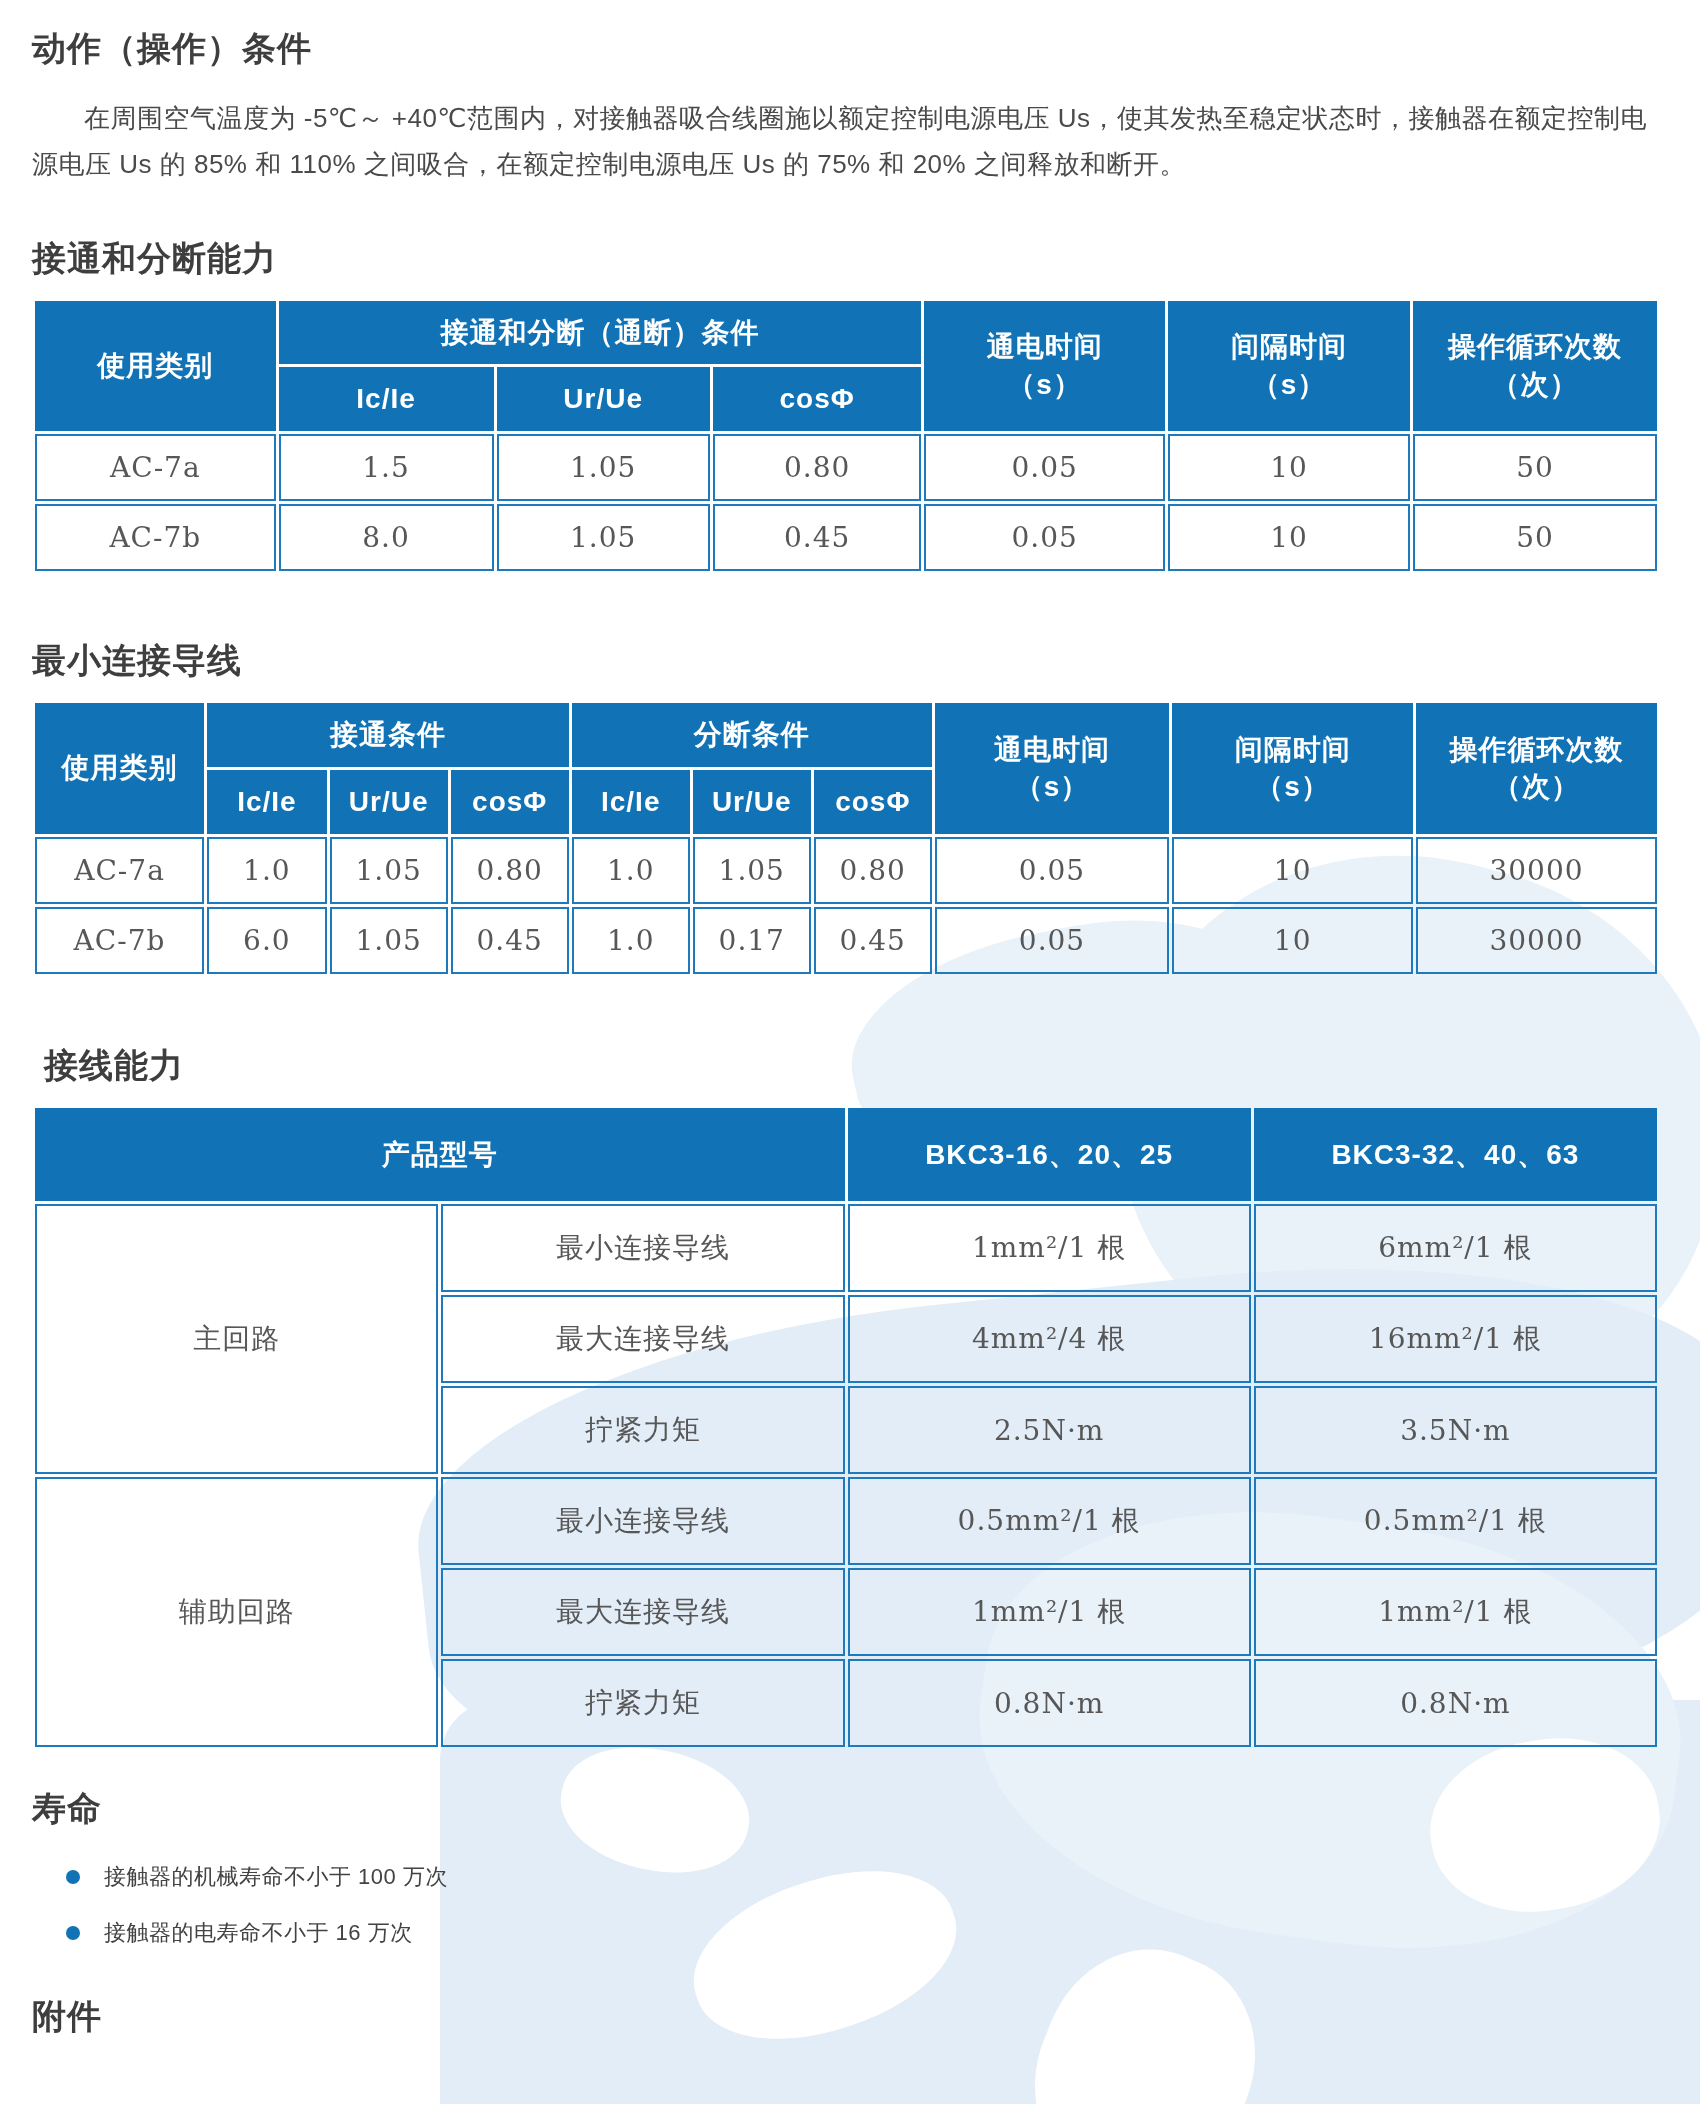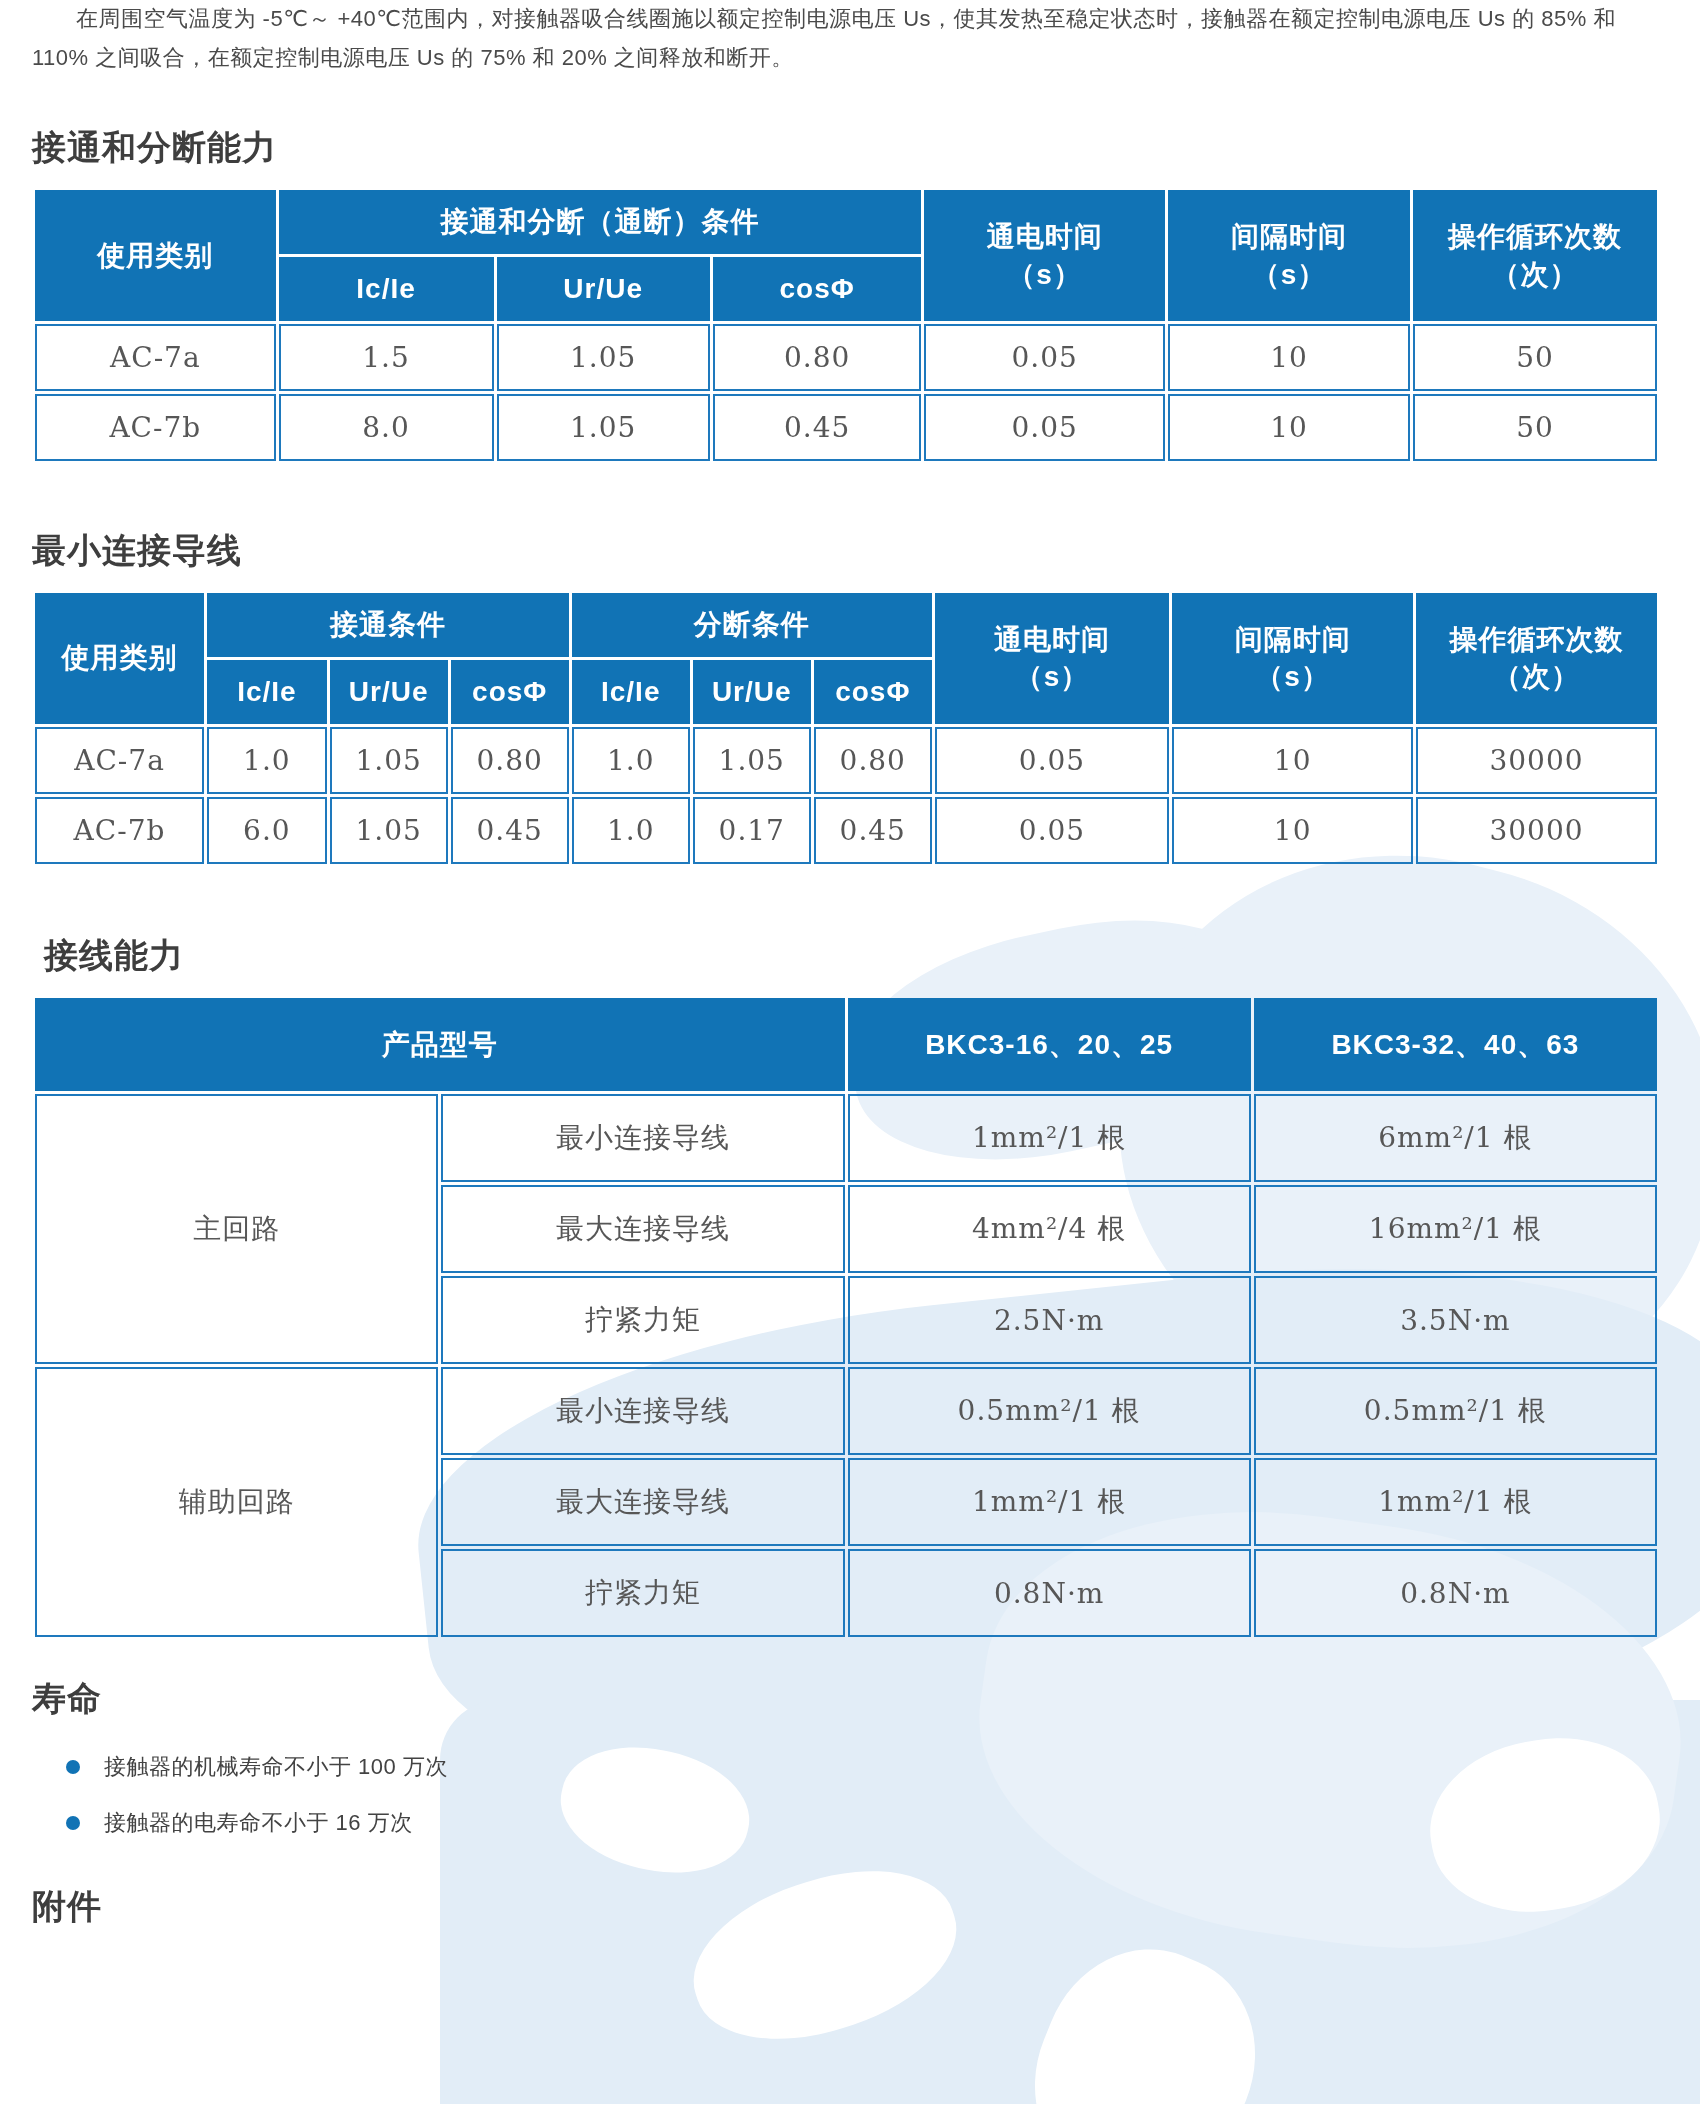--- a/index.html
+++ b/index.html
@@ -22,21 +22,21 @@
     font-size:34px;font-weight:700;color:#3e3e3e;
     letter-spacing:1px;
   }
   .h1{margin:26px 0 24px 0;}
   .h-t1{margin:48px 0 16px 0;}
   .h-t2{margin:64px 0 16px 0;}
   .h-t3{margin:66px 0 16px 12px;}
   .h-life{margin:36px 0 30px 0;}
   .h-acc{margin:46px 0 26px 0;}
   .para{
-    font-size:22px;line-height:1.76;color:#4a4a4a;
+    font-size:26px;line-height:1.76;color:#4a4a4a;
     text-indent:2em;margin:0;letter-spacing:0.5px;
   }
   
   table.spec{
     width:100%;
     border-collapse:separate;
     border-spacing:3px;
     table-layout:fixed;
     text-align:center;
   }
@@ -80,20 +80,21 @@
   <div class="wm wm-blue2" style="left:420px;top:1290px;width:1340px;height:480px;border-radius:40%;transform:rotate(-6deg);"></div>
   <div class="wm wm-blue2" style="left:440px;top:1700px;width:1330px;height:470px;border-radius:60px;"></div>
   <div class="wm wm-blue" style="left:980px;top:1520px;width:700px;height:420px;border-radius:45%;transform:rotate(8deg);"></div>
   <div class="wm wm-white" style="left:690px;top:1880px;width:270px;height:150px;border-radius:48%;transform:rotate(-18deg);"></div>
   <div class="wm wm-white" style="left:1040px;top:1950px;width:210px;height:240px;border-radius:46%;transform:rotate(22deg);"></div>
   <div class="wm wm-white" style="left:1430px;top:1740px;width:230px;height:170px;border-radius:48%;transform:rotate(-10deg);"></div>
   <div class="wm wm-white" style="left:560px;top:1750px;width:190px;height:120px;border-radius:48%;transform:rotate(12deg);"></div>
 
   <div class="content">
 
+    <div class="h-section h1">动作（操作）条件</div>
     <p class="para">在周围空气温度为 -5℃～ +40℃范围内，对接触器吸合线圈施以额定控制电源电压 Us，使其发热至稳定状态时，接触器在额定控制电源电压 Us 的 85% 和 110% 之间吸合，在额定控制电源电压 Us 的 75% 和 20% 之间释放和断开。</p>
 
     <div class="h-section h-t1">接通和分断能力</div>
     <table class="spec t1">
       <colgroup>
         <col style="width:15%">
           <col style="width:13.4%">
           <col style="width:13.3%">
           <col style="width:13%">
         <col style="width:15%">

